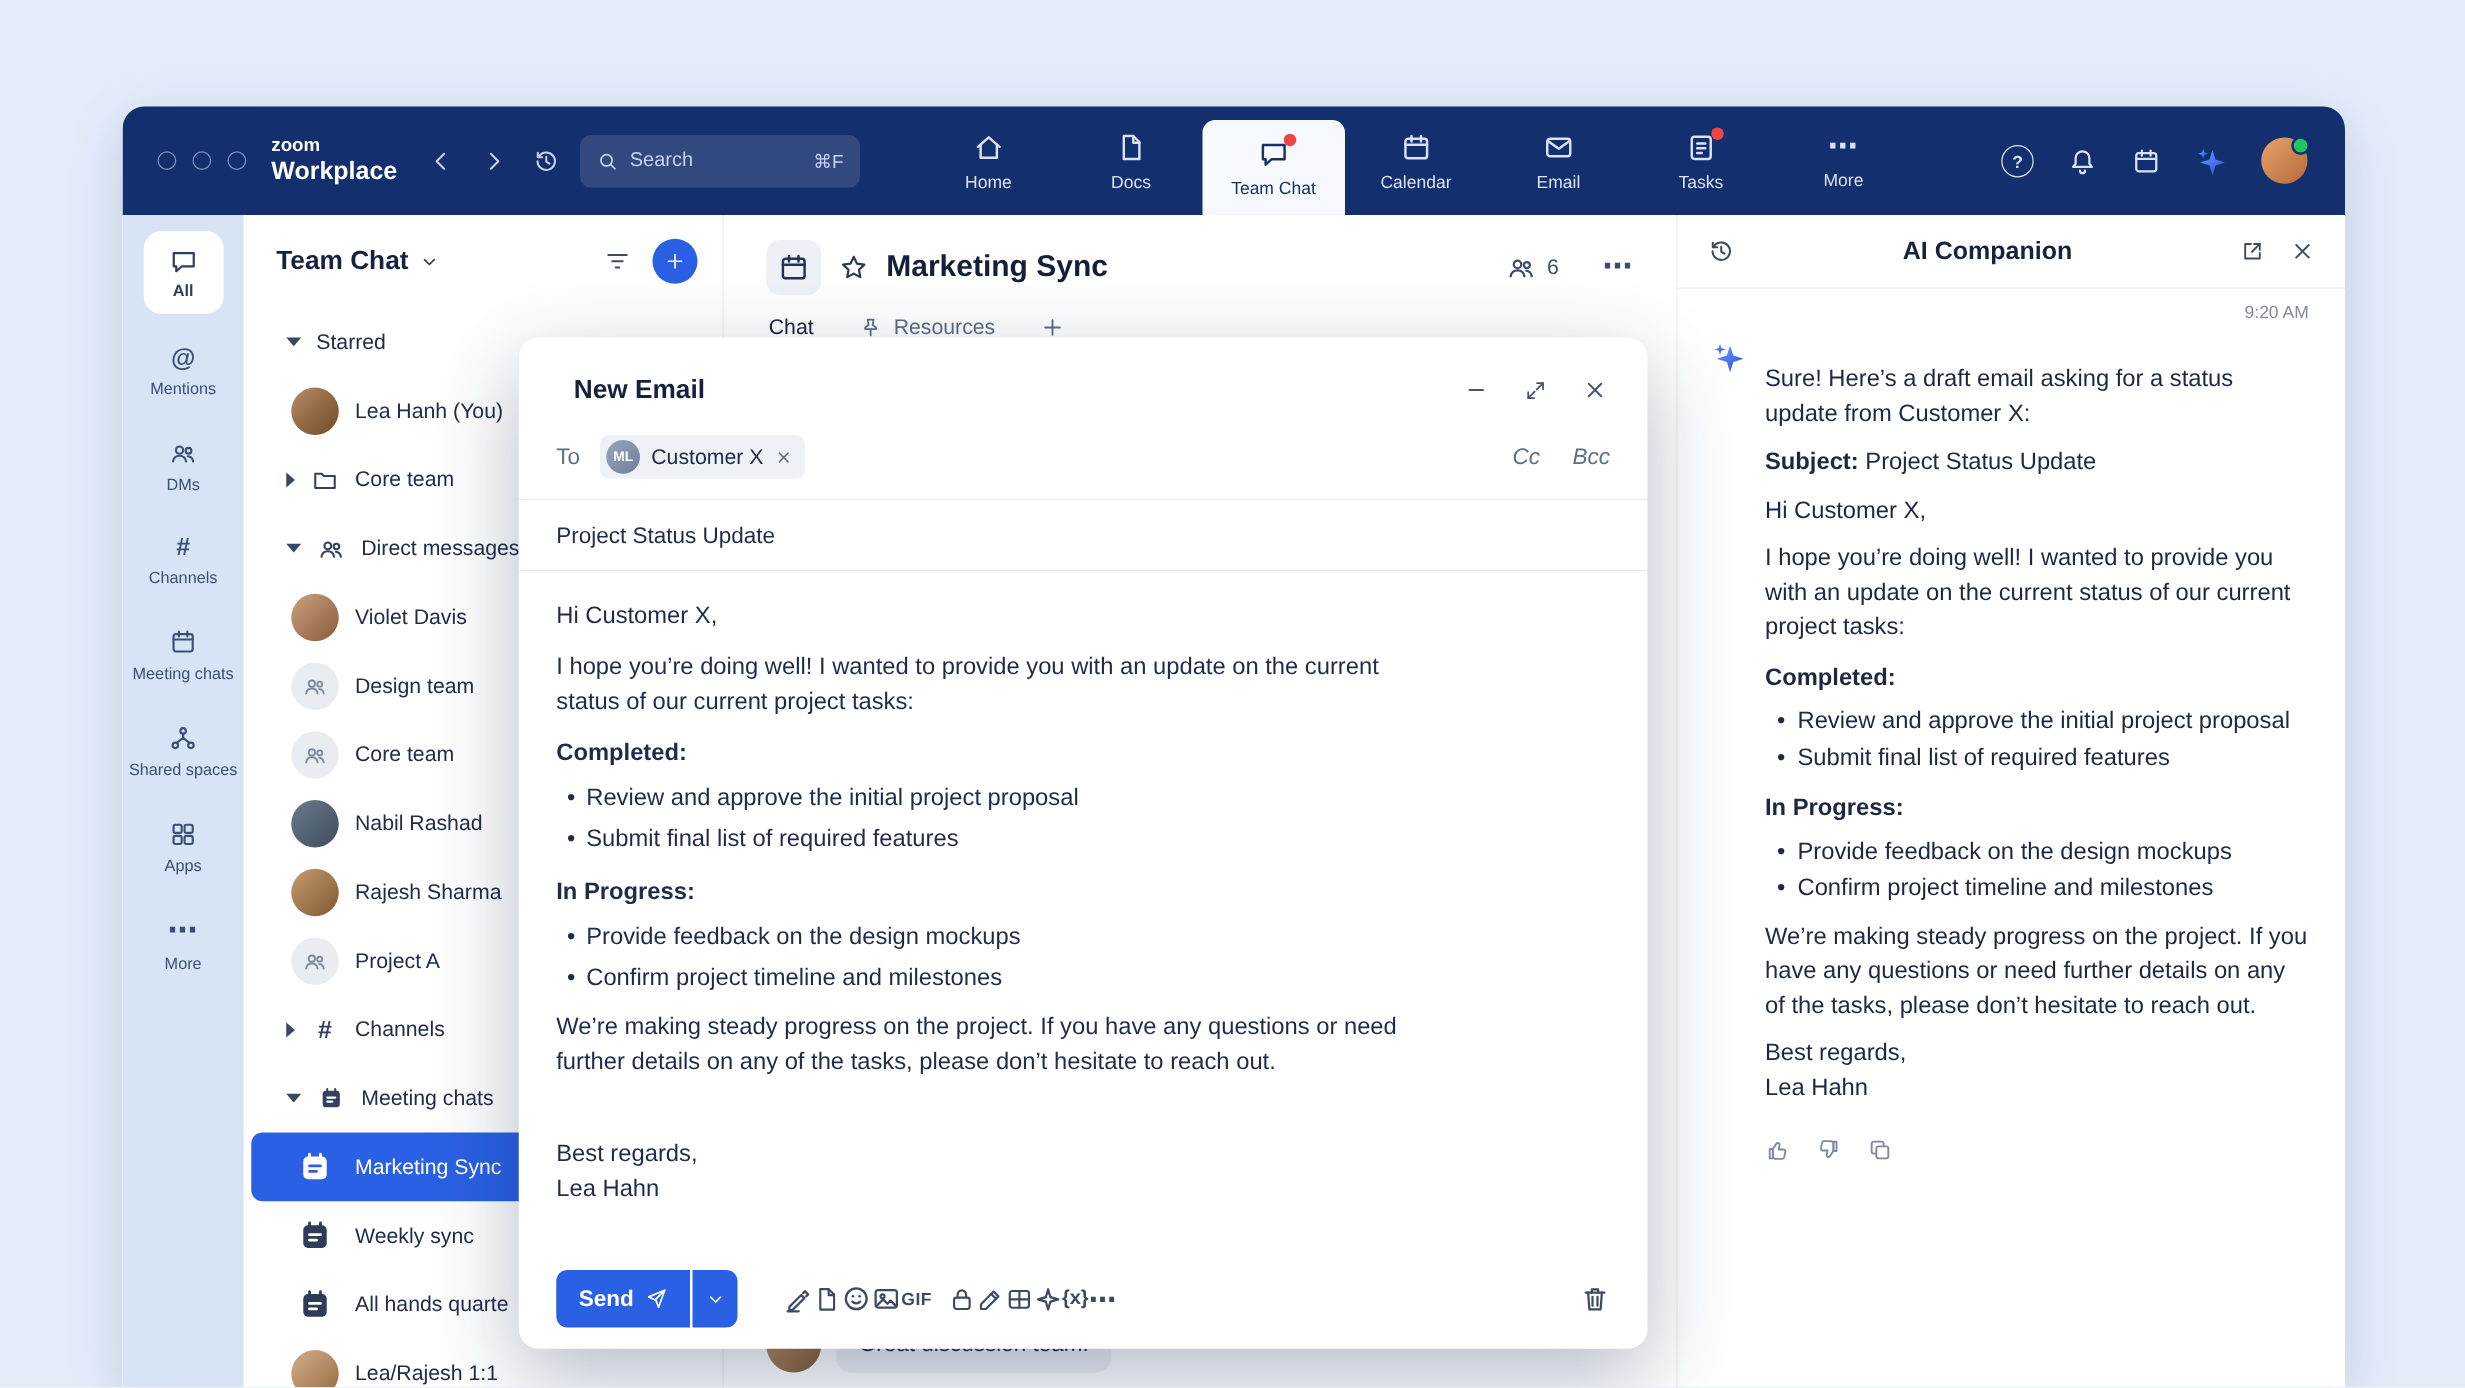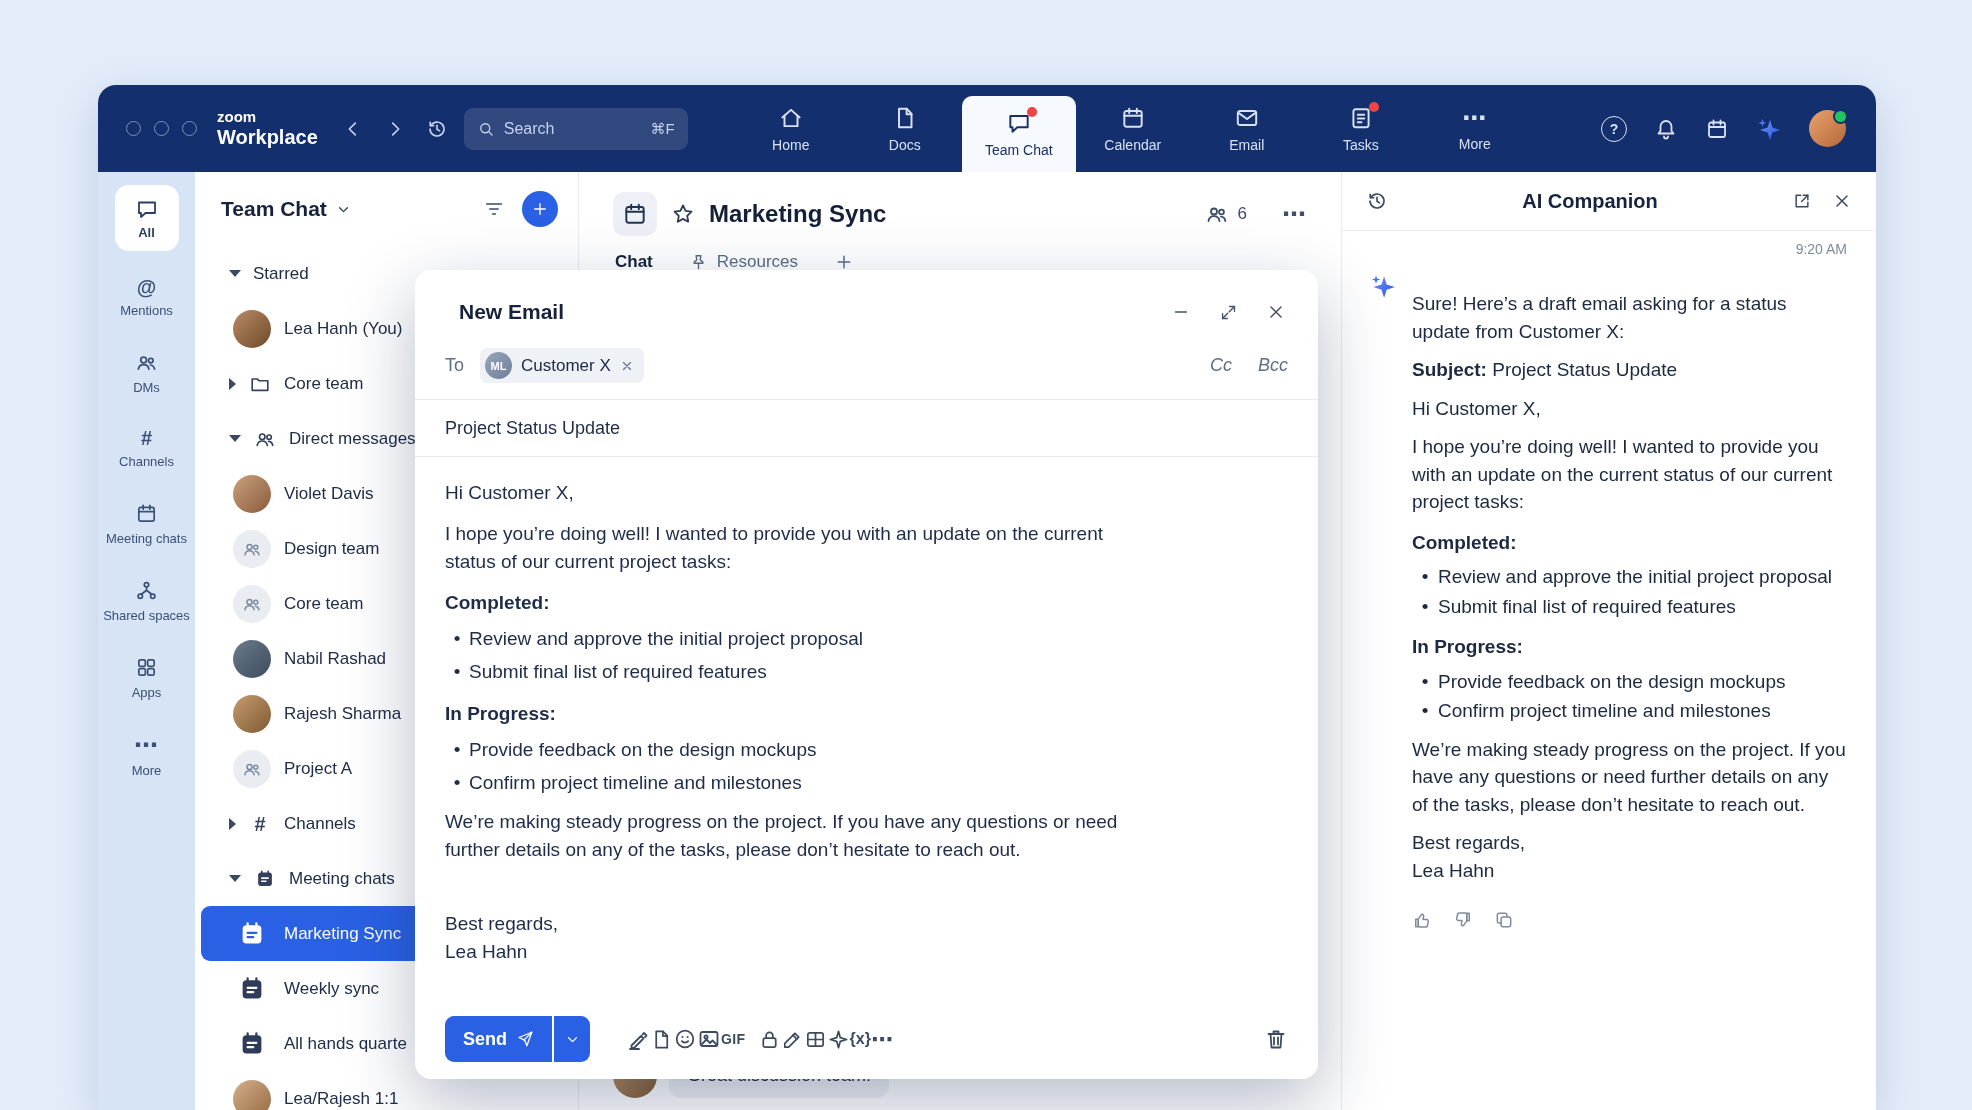--- a/index.html
+++ b/index.html
@@ -66,21 +66,21 @@
   
   .main{flex:1;min-width:0;position:relative;background:#fff;display:flex;flex-direction:column;}
   .m-header{display:flex;align-items:center;padding:20px 34px 0 34px;gap:14px;}
   .badge-cal{width:44px;height:44px;border-radius:11px;background:#edf1f7;display:flex;align-items:center;justify-content:center;color:#22324f;flex:none;}
   .m-star{color:#2c3a55;display:flex;}
   .m-title{font-size:24px;font-weight:700;color:#141f38;}
   .m-right{margin-left:auto;display:flex;align-items:center;gap:9px;color:#3e4d69;font-size:17px;}
   .m-dots{margin-left:26px;display:flex;}
   .m-tabs{display:flex;align-items:flex-start;gap:36px;padding:16px 0 0 36px;font-size:17px;color:#5d6c85;}
   .tab{display:flex;align-items:center;gap:9px;padding-bottom:11px;}
-  .tab.active{border-bottom:3px solid #6d28d9;color:#17233e;font-weight:700;}
+  .tab.active{border-bottom:3px solid #6d28d9;color:#17233e;font-weight:400;}
   .chat-msg{position:absolute;left:34px;bottom:12px;display:flex;align-items:flex-end;gap:12px;}
   .chat-msg .avatar{width:44px;height:44px;}
   .bubble-gray{background:#f0f2f5;border-radius:12px;padding:12px 18px;font-size:18px;color:#1f2c47;white-space:nowrap;}
   
   .ai{width:534px;flex:none;border-left:1px solid #e7ebf2;display:flex;flex-direction:column;min-height:0;background:#fff;}
   .ai-header{height:58px;flex:none;display:flex;align-items:center;padding:0 24px;border-bottom:1px solid #e9edf3;color:#3c4a63;}
   .ai-title{flex:1;text-align:center;font-size:20px;font-weight:700;color:#17233e;}
   .ai-hright{display:flex;align-items:center;gap:20px;}
   .ai-body{flex:1;overflow:hidden;padding:0 27px;}
   .ub{background:#d7e7fb;border-radius:12px;padding:12px 18px;margin-left:43px;margin-top:-22px;font-size:19px;line-height:27px;color:#1c2940;}

